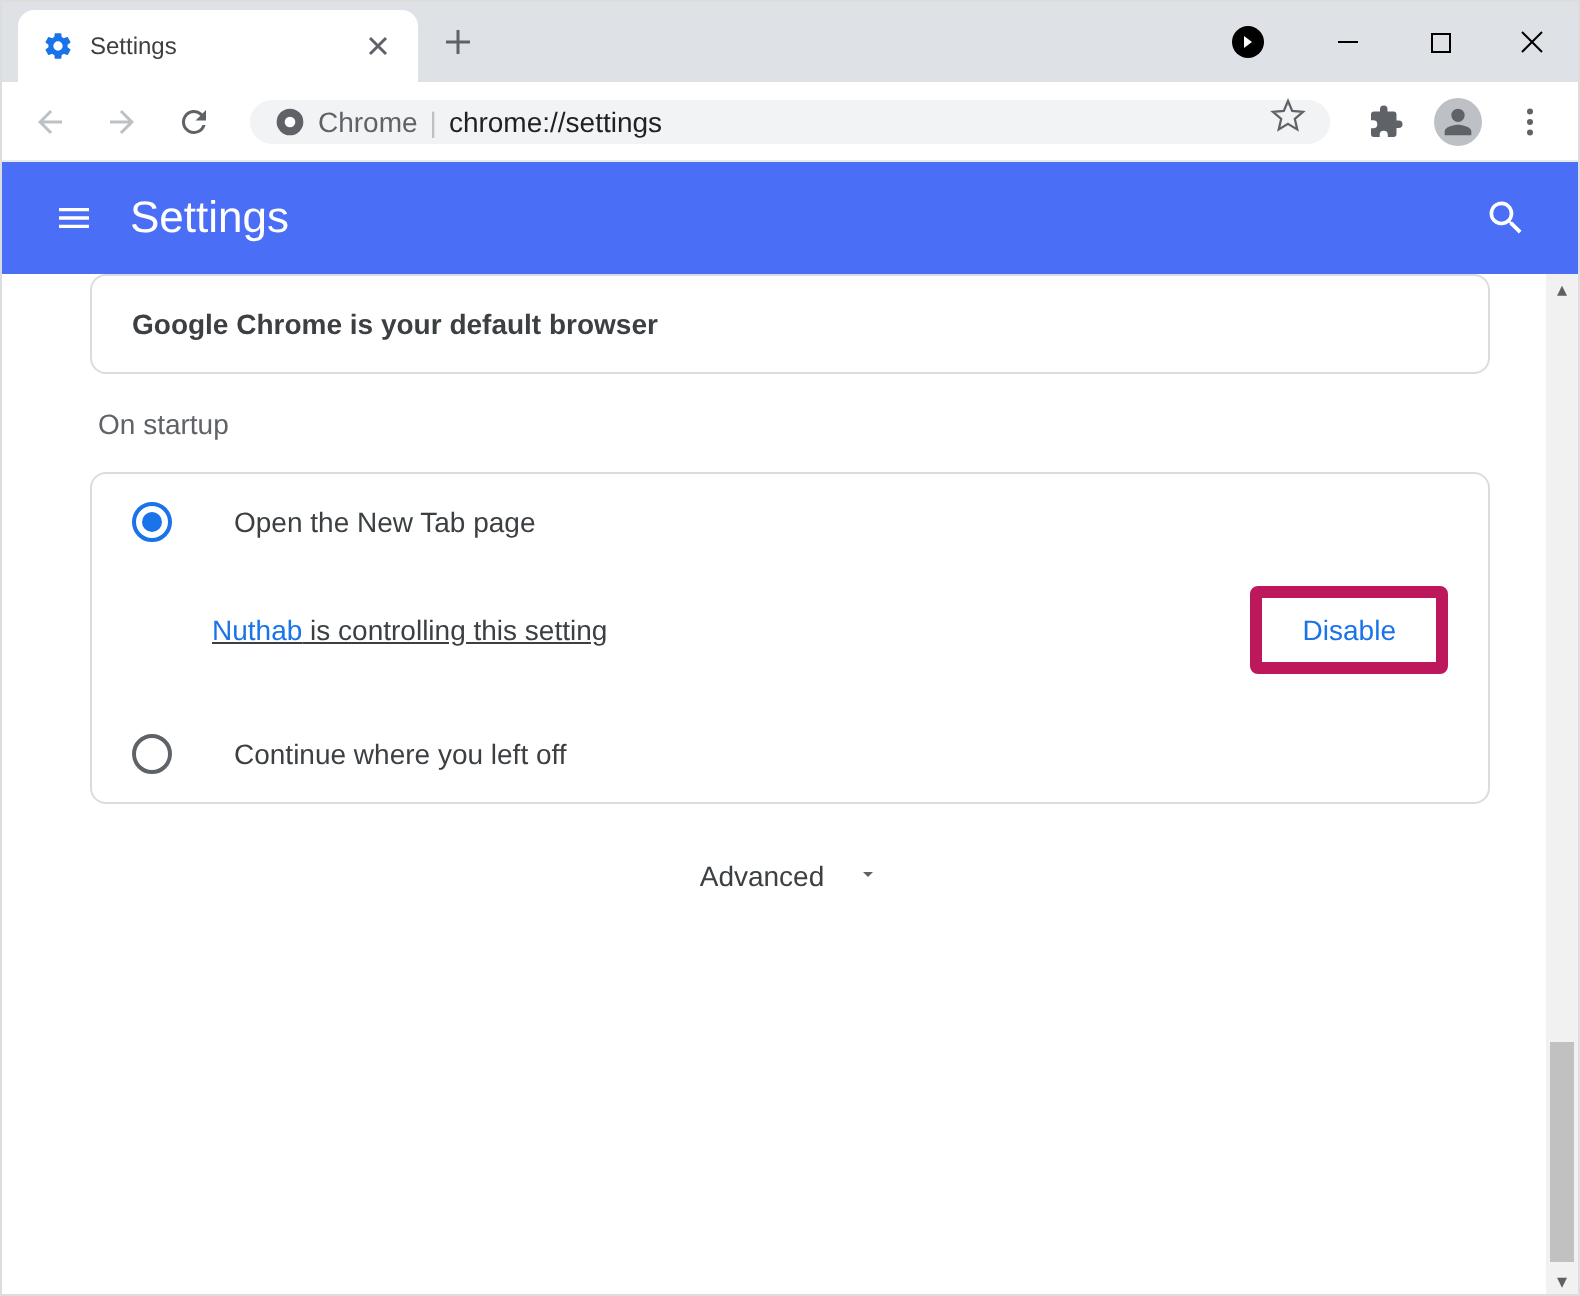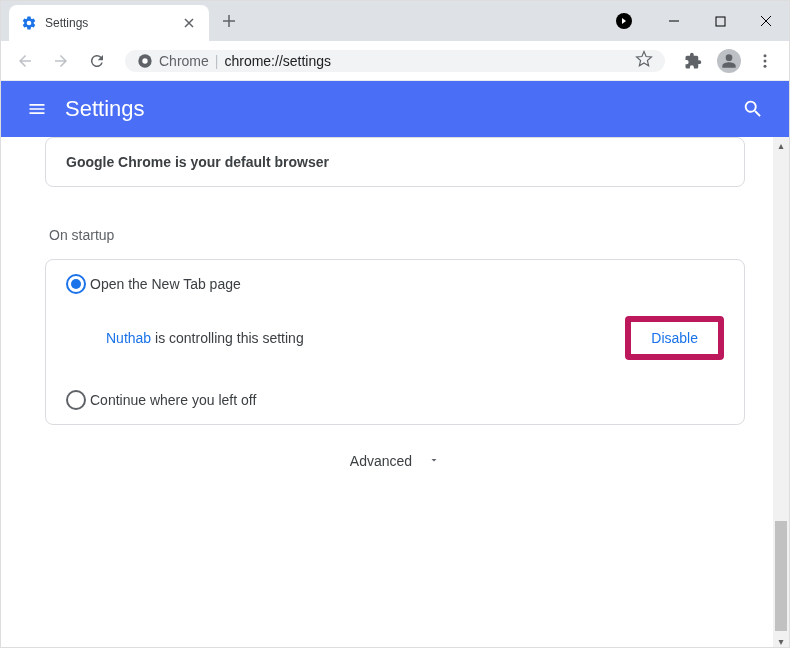--- a/index.html
+++ b/index.html
@@ -27,28 +27,28 @@
 .settings-header { height: 56px; background: #4a6ef5; display: flex; align-items: center; padding: 0 16px; color: #fff; }
 .hamburger { width: 40px; height: 40px; display: flex; align-items: center; justify-content: center; cursor: pointer; border-radius: 50%; }
 .settings-title { font-size: 22px; font-weight: 400; margin-left: 8px; flex: 1; }
 .search-btn { width: 40px; height: 40px; display: flex; align-items: center; justify-content: center; cursor: pointer; border-radius: 50%; }
 .content-area { height: 512px; overflow-y: auto; position: relative; background: #fff; }
 .content-inner { max-width: 700px; margin: 0 auto; padding: 0 0 40px 0; }
 .section-header { font-size: 14px; color: #5f6368; padding: 0 4px 16px 4px; }
 .section-header.cut { margin-top: -8px; }
 .card { border: 1px solid #dadce0; border-radius: 8px; background: #fff; }
 .card-row { padding: 16px 20px; font-size: 14px; color: #3c4043; display: flex; align-items: center; font-weight: bold; }
-.startup-section { margin-top: 40px; }
-.radio-row { padding: 14px 20px; display: flex; align-items: center; gap: 4px; font-size: 14px; color: #3c4043; }
+.startup-section { margin-top: 17px; }
+.radio-row { padding: 14px 20px; display: flex; align-items: center; gap: 31px; font-size: 14px; color: #3c4043; }
 .radio { width: 20px; height: 20px; border: 2px solid #5f6368; border-radius: 50%; display: flex; align-items: center; justify-content: center; flex-shrink: 0; }
 .radio.selected { border-color: #1a73e8; }
 .radio.selected::after { content: ''; width: 10px; height: 10px; background: #1a73e8; border-radius: 50%; }
 .controlled-row { padding: 8px 20px 16px 60px; display: flex; align-items: center; font-size: 14px; color: #3c4043; }
 .controlled-row .link { color: #1a73e8; cursor: pointer; }
-.controlled-text { flex: 1; }
+.controlled-text { flex: 1; text-decoration: underline; }
 .disable-btn { border: 6px solid #be185d; background: #fff; color: #1a73e8; padding: 8px 20px; border-radius: 4px; font-size: 14px; cursor: pointer; font-weight: 400; text-align: center; }
 .advanced-row { display: flex; align-items: flex-end; justify-content: center; gap: 16px; padding: 28px 0 20px 0; font-size: 14px; color: #3c4043; }
 .chevron-down { display: inline-block; }
 .scrollbar-track { position: absolute; right: 0; top: 136px; width: 16px; height: 512px; background: #f1f1f1; }
 .scrollbar-thumb { position: absolute; right: 2px; width: 12px; height: 110px; background: #c1c1c1; border-radius: 0; bottom: 18px; }
 .scroll-arrow { position:absolute; right:0; width:16px; height:16px; background:#f1f1f1; display:flex; align-items:center;justify-content:center; color:#606060; font-size:10px; }
 .scroll-arrow.up { top:0; }
 .scroll-arrow.down { bottom:0; }
 </style>
 </head>

